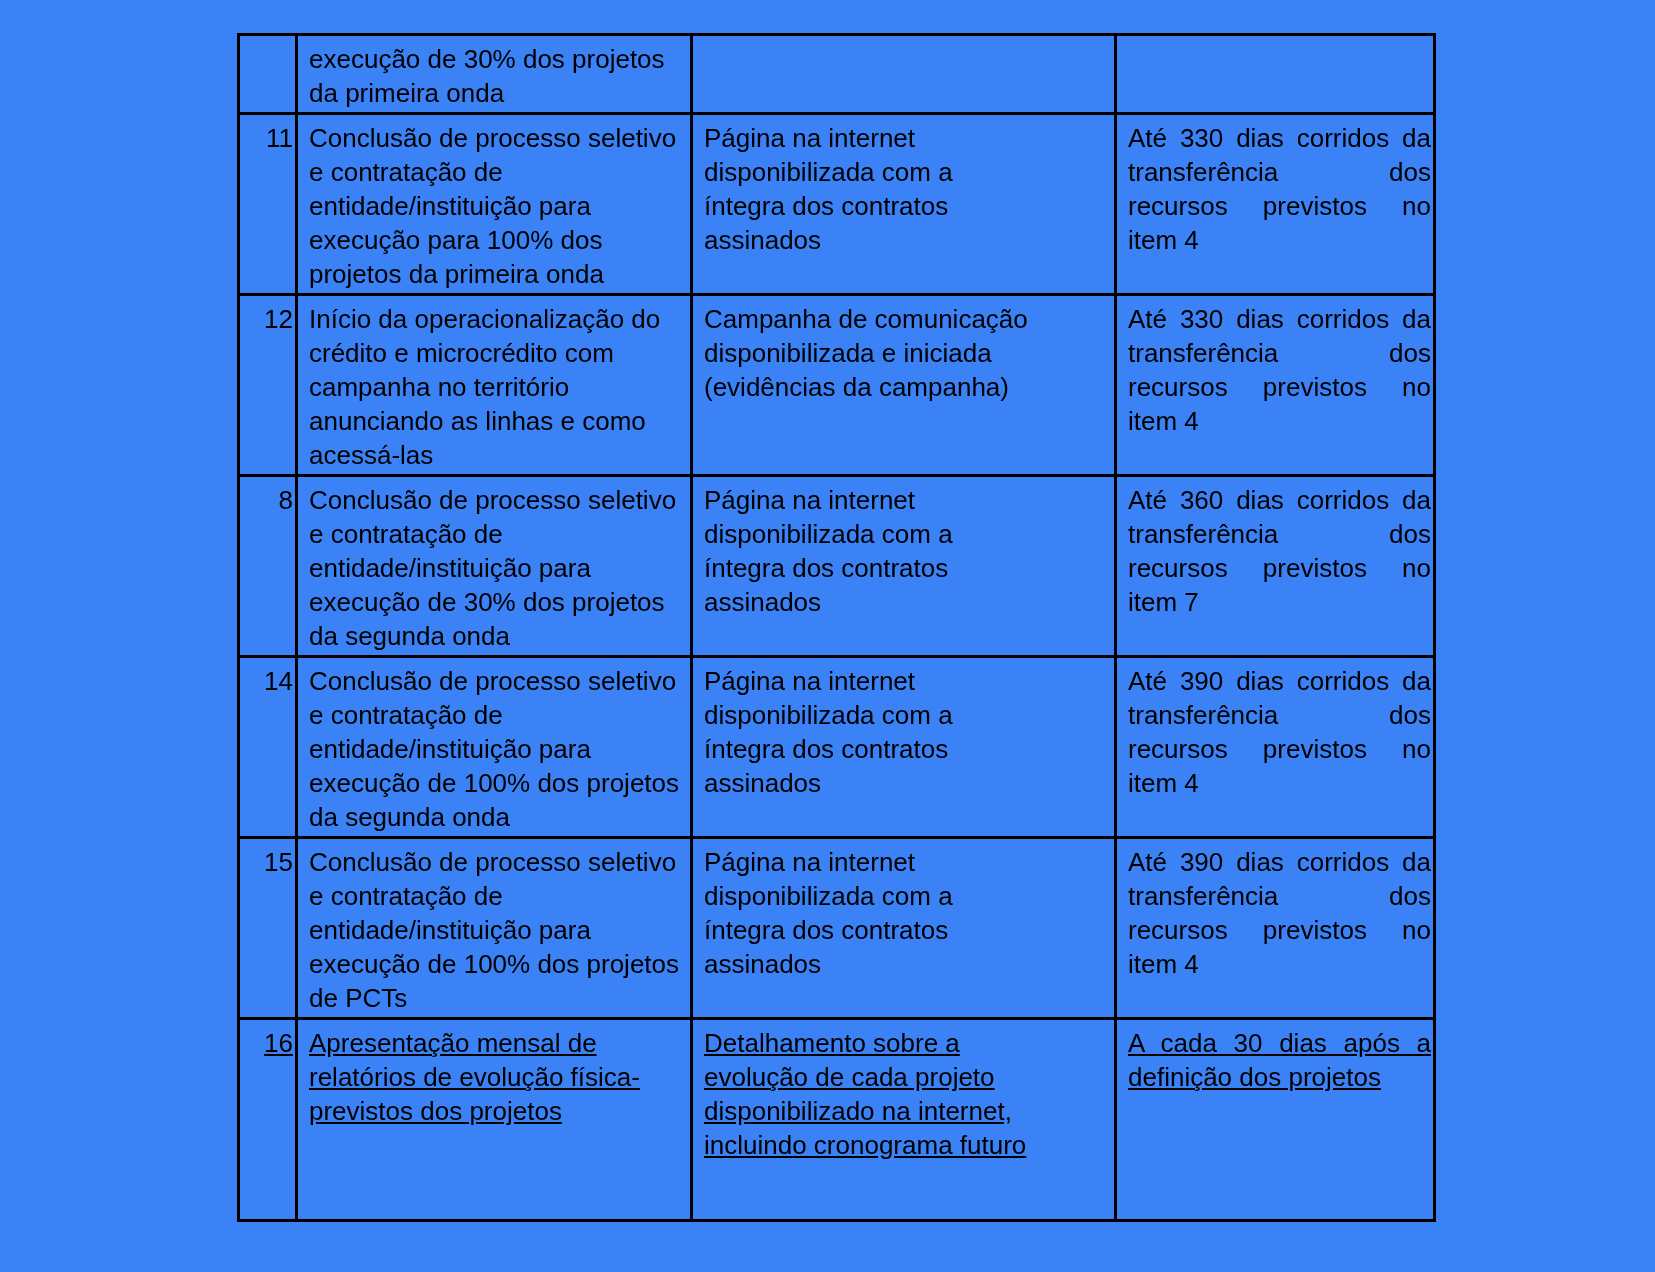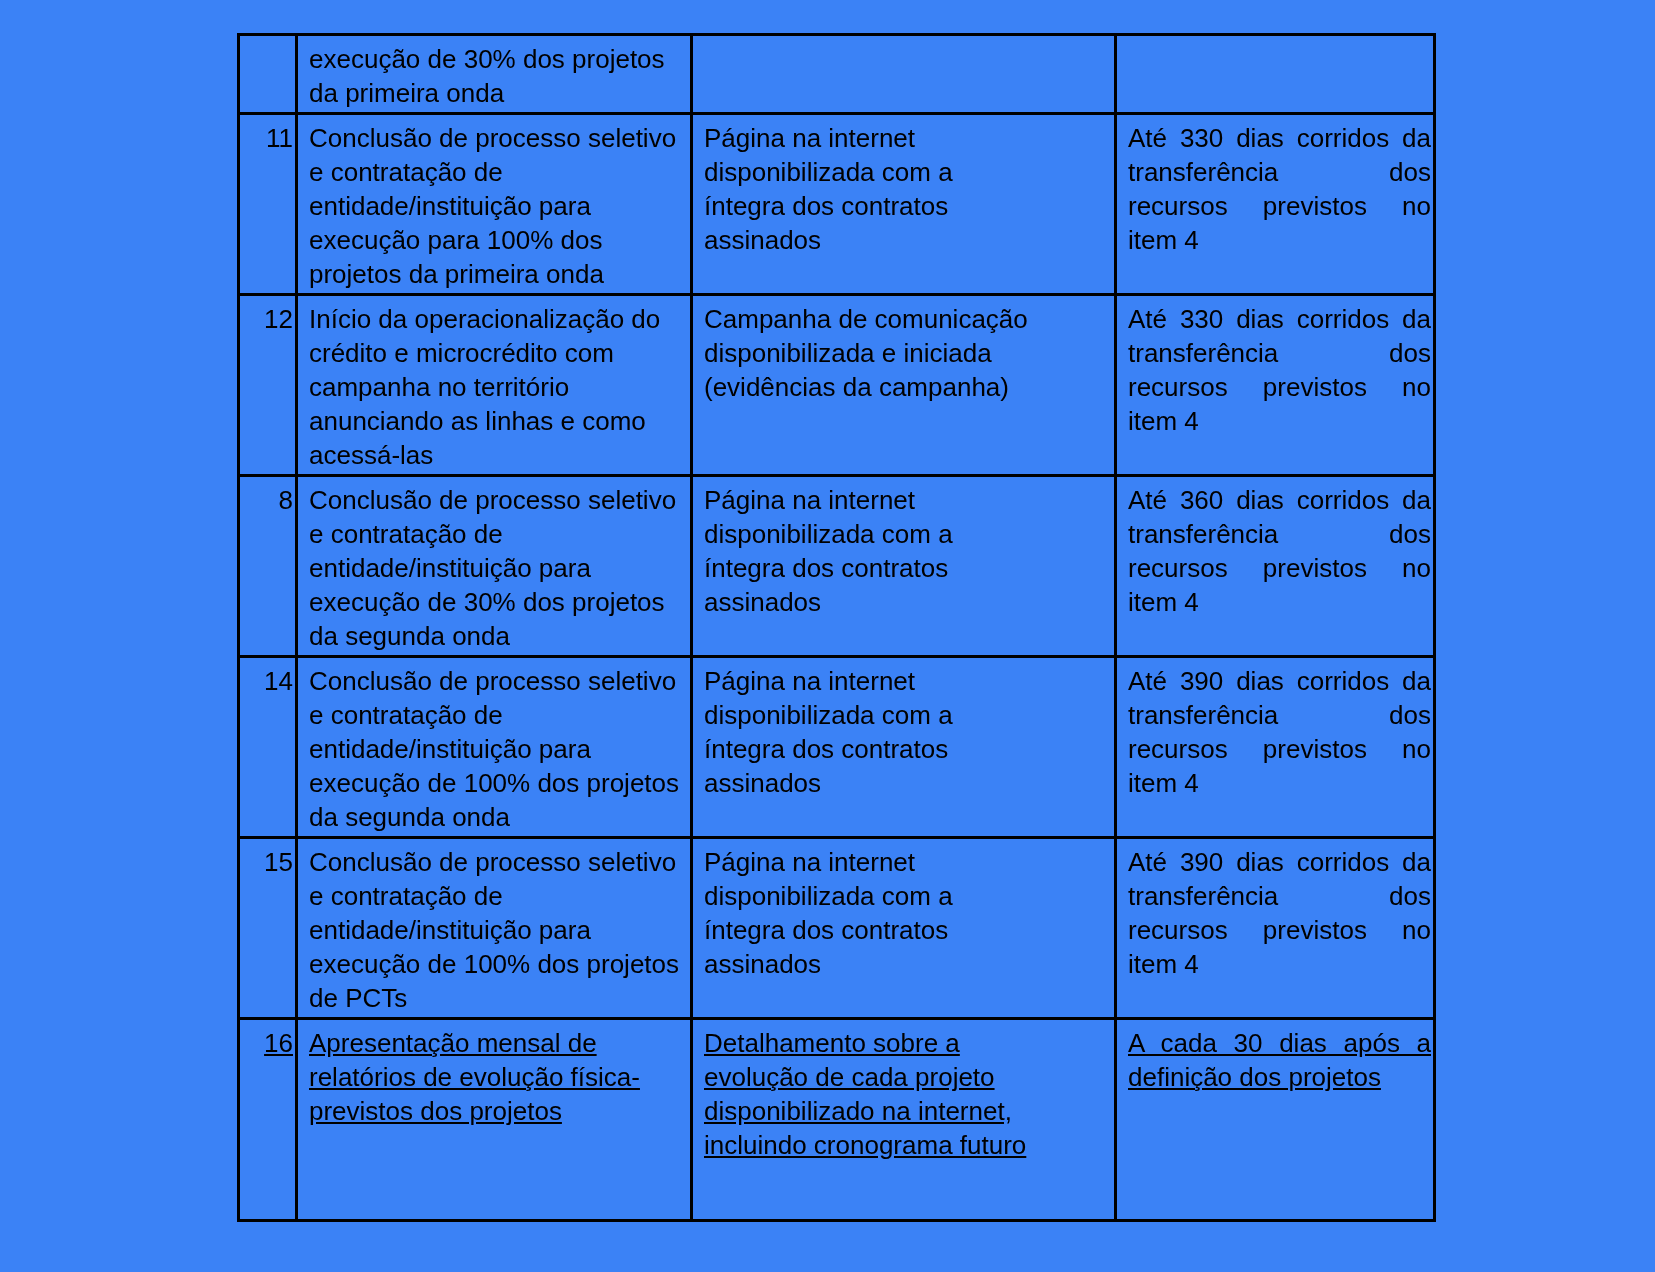--- a/index.html
+++ b/index.html
@@ -108,21 +108,21 @@
         <td class="num">8</td>
         <td class="milestone">Conclusão de processo seletivo
 e contratação de
 entidade/instituição para
 execução de 30% dos projetos
 da segunda onda</td>
         <td class="evidence">Página na internet
 disponibilizada com a
 íntegra dos contratos
 assinados</td>
-        <td class="deadline">Até 360 dias corridos da transferência dos recursos previstos no item 4</td>
+        <td class="deadline">Até 360 dias corridos da transferência dos recursos previstos no item 7</td>
       </tr>
       <tr class="r4">
         <td class="num">14</td>
         <td class="milestone">Conclusão de processo seletivo
 e contratação de
 entidade/instituição para
 execução de 100% dos projetos
 da segunda onda</td>
         <td class="evidence">Página na internet
 disponibilizada com a

